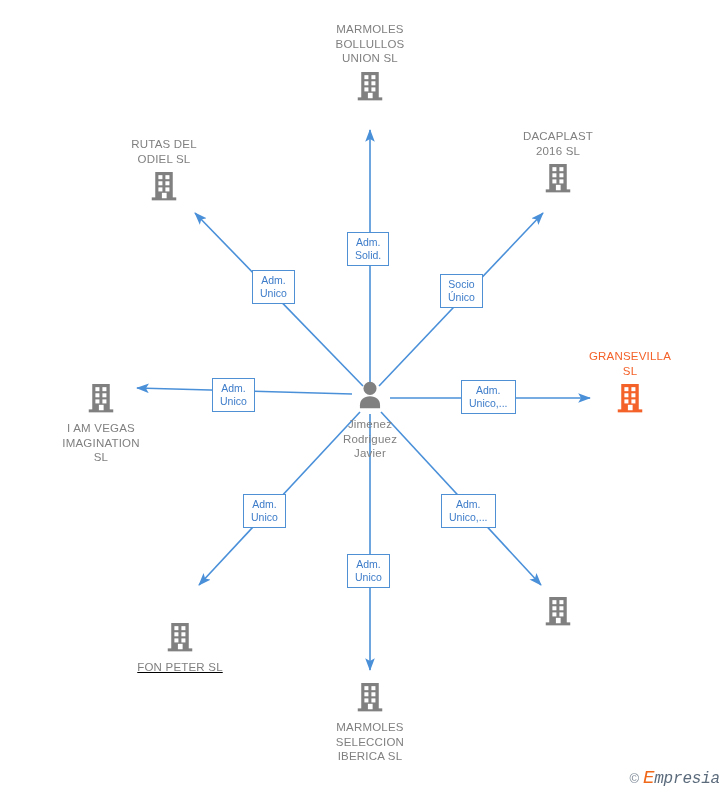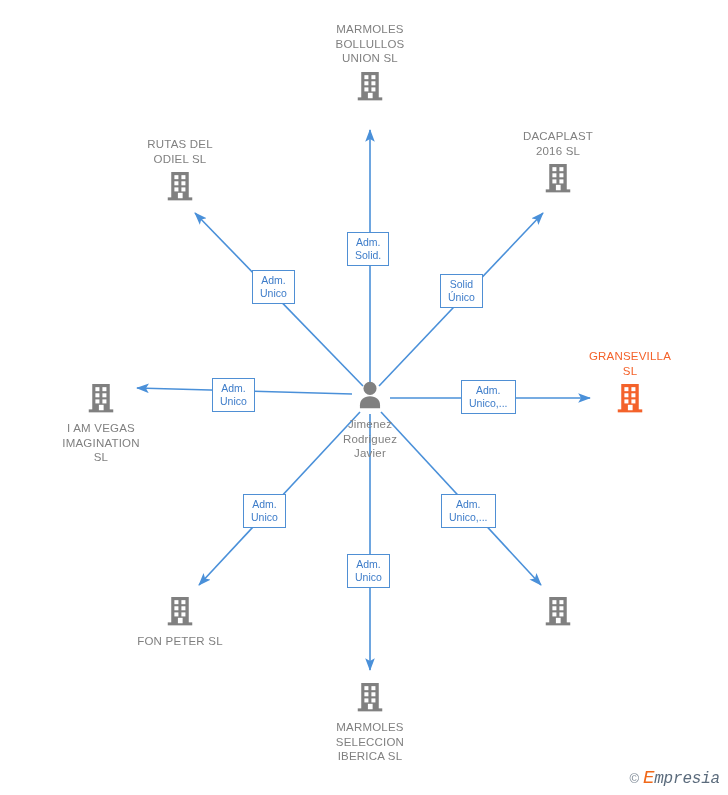--- a/index.html
+++ b/index.html
@@ -122,21 +122,21 @@
           <rect x="2" y="31" width="28" height="3.4" fill="#808080"></rect>
           <rect x="9.6" y="5.6" width="4.6" height="4.6" fill="#ffffff"></rect>
           <rect x="17.6" y="5.6" width="4.6" height="4.6" fill="#ffffff"></rect>
           <rect x="9.6" y="12.6" width="4.6" height="4.6" fill="#ffffff"></rect>
           <rect x="17.6" y="12.6" width="4.6" height="4.6" fill="#ffffff"></rect>
           <rect x="9.6" y="19.6" width="4.6" height="4.6" fill="#ffffff"></rect>
           <rect x="17.6" y="19.6" width="4.6" height="4.6" fill="#ffffff"></rect>
           <rect x="13.6" y="25.8" width="5.4" height="6.2" fill="#ffffff"></rect>
         </svg></span>
     </div>
-    <div class="node above" style="left: 180px; top: 137px;">
+    <div class="node above" style="left: 164px; top: 137px;">
       <div class="node-label">RUTAS DEL
 ODIEL  SL</div>
       <span class="node-icon"><svg width="28" height="32" viewBox="0 0 32 36" xmlns="http://www.w3.org/2000/svg">
           <rect x="6" y="2" width="20" height="30" fill="#808080"></rect>
           <rect x="2" y="31" width="28" height="3.4" fill="#808080"></rect>
           <rect x="9.6" y="5.6" width="4.6" height="4.6" fill="#ffffff"></rect>
           <rect x="17.6" y="5.6" width="4.6" height="4.6" fill="#ffffff"></rect>
           <rect x="9.6" y="12.6" width="4.6" height="4.6" fill="#ffffff"></rect>
           <rect x="17.6" y="12.6" width="4.6" height="4.6" fill="#ffffff"></rect>
           <rect x="9.6" y="19.6" width="4.6" height="4.6" fill="#ffffff"></rect>
@@ -183,21 +183,21 @@
           <rect x="9.6" y="12.6" width="4.6" height="4.6" fill="#ffffff"></rect>
           <rect x="17.6" y="12.6" width="4.6" height="4.6" fill="#ffffff"></rect>
           <rect x="9.6" y="19.6" width="4.6" height="4.6" fill="#ffffff"></rect>
           <rect x="17.6" y="19.6" width="4.6" height="4.6" fill="#ffffff"></rect>
           <rect x="13.6" y="25.8" width="5.4" height="6.2" fill="#ffffff"></rect>
         </svg></span>
       <div class="node-label">I AM VEGAS
 IMAGINATION
 SL</div>
     </div>
-    <div class="node below" style="left: 180px; top: 595px;">
+    <div class="node below" style="left: 180px; top: 621px; text-decoration: underline;">
       <span class="node-icon"><svg width="28" height="32" viewBox="0 0 32 36" xmlns="http://www.w3.org/2000/svg">
           <rect x="6" y="2" width="20" height="30" fill="#808080"></rect>
           <rect x="2" y="31" width="28" height="3.4" fill="#808080"></rect>
           <rect x="9.6" y="5.6" width="4.6" height="4.6" fill="#ffffff"></rect>
           <rect x="17.6" y="5.6" width="4.6" height="4.6" fill="#ffffff"></rect>
           <rect x="9.6" y="12.6" width="4.6" height="4.6" fill="#ffffff"></rect>
           <rect x="17.6" y="12.6" width="4.6" height="4.6" fill="#ffffff"></rect>
           <rect x="9.6" y="19.6" width="4.6" height="4.6" fill="#ffffff"></rect>
           <rect x="17.6" y="19.6" width="4.6" height="4.6" fill="#ffffff"></rect>
           <rect x="13.6" y="25.8" width="5.4" height="6.2" fill="#ffffff"></rect>
@@ -232,21 +232,21 @@
           <rect x="17.6" y="19.6" width="4.6" height="4.6" fill="#ffffff"></rect>
           <rect x="13.6" y="25.8" width="5.4" height="6.2" fill="#ffffff"></rect>
         </svg></span>
     </div>
   </div>
 <div id="labels-layer">
     <div class="edge-label" style="left: 347px; top: 232px;">Adm.
 Solid.</div>
     <div class="edge-label" style="left: 252px; top: 270px;">Adm.
 Unico</div>
-    <div class="edge-label" style="left: 440px; top: 274px;">Solid
+    <div class="edge-label" style="left: 440px; top: 274px;">Socio
 Único</div>
     <div class="edge-label" style="left: 461px; top: 380px;">Adm.
 Unico,...</div>
     <div class="edge-label" style="left: 212px; top: 378px;">Adm.
 Unico</div>
     <div class="edge-label" style="left: 243px; top: 494px;">Adm.
 Unico</div>
     <div class="edge-label" style="left: 347px; top: 554px;">Adm.
 Unico</div>
     <div class="edge-label" style="left: 441px; top: 494px;">Adm.

